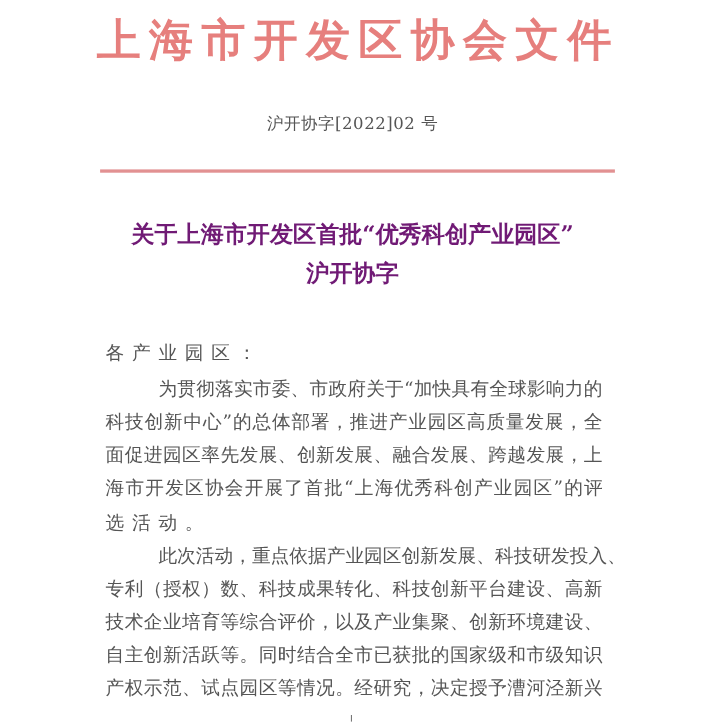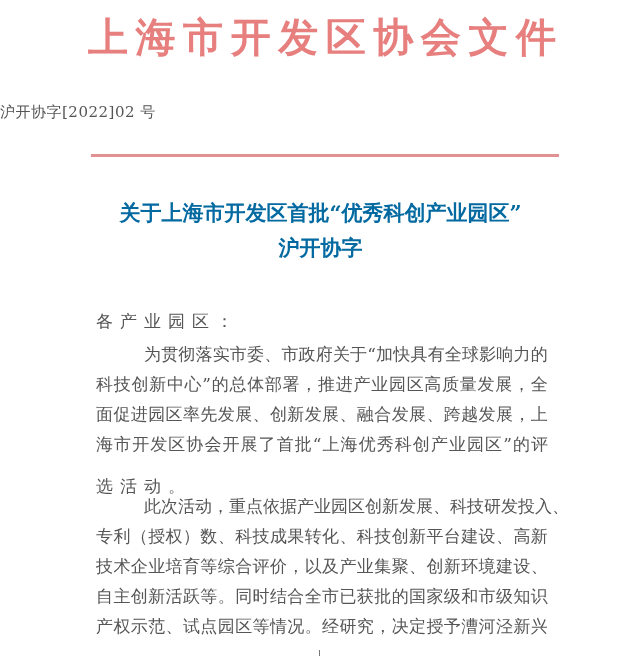--- a/index.html
+++ b/index.html
@@ -28,39 +28,40 @@
     font-weight: bold;
     font-size: 40px;
     line-height: 50px;
   }
   .org-header span { display: inline-block; }
   .doc-number {
     position: absolute;
     left: 0;
     top: 103px;
     width: 641px;
+    text-align: center;
     color: #555555;
     font-size: 15px;
     letter-spacing: 0.5px;
     font-family: "DejaVu Serif", "Liberation Serif", serif;
   }
   .red-rule {
     position: absolute;
     left: 91px;
     top: 154px;
     width: 468px;
     height: 3px;
     background: #e29192;
   }
   .title {
     position: absolute;
     left: 0;
     width: 641px;
     text-align: center;
-    color: #0369a1;
+    color: #701a75;
     font-weight: bold;
     font-size: 21px;
     font-family: "DejaVu Serif", "Liberation Serif", serif;
   }
   .title.line1 { top: 199px; }
   .title.line2 { top: 234px; }
   .body-text {
     position: absolute;
     left: 96px;
     width: 452px;
@@ -217,21 +218,21 @@
       <span>科</span>
       <span>创</span>
       <span>产</span>
       <span>业</span>
       <span>园</span>
       <span>区</span>
       <span>”</span>
       <span>的</span>
       <span>评</span>
     </div>
-  <div class="line left" style="top:474px;">选活动。</div>
+  <div class="line left" style="top:464px;">选活动。</div>
   <div class="line indent jline" style="top:494px;">
       <span>此</span>
       <span>次</span>
       <span>活</span>
       <span>动</span>
       <span>，</span>
       <span>重</span>
       <span>点</span>
       <span>依</span>
       <span>据</span>

